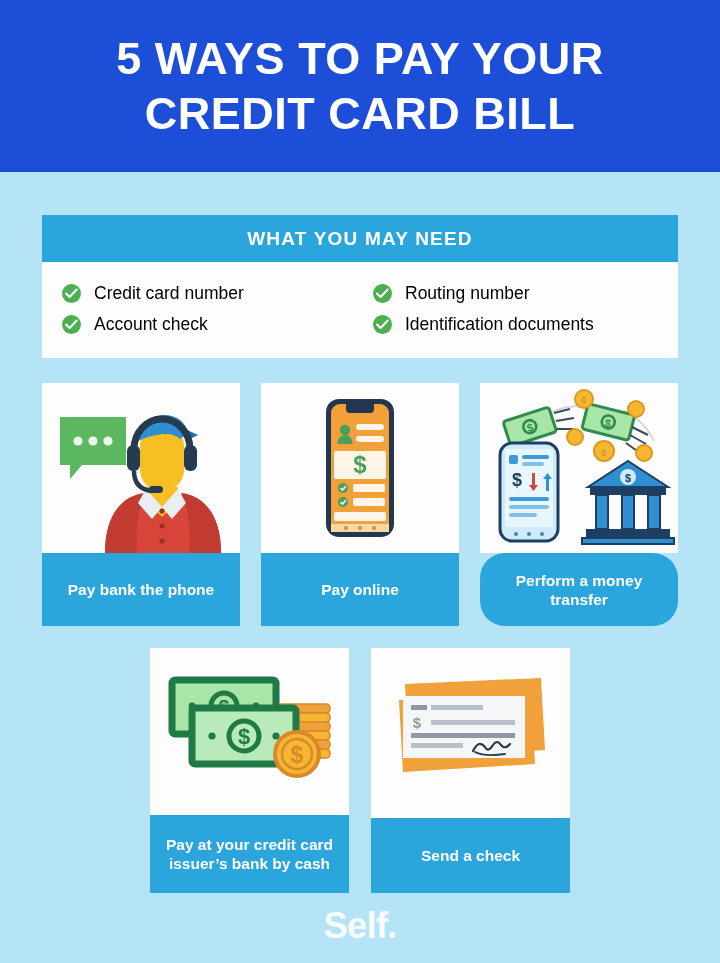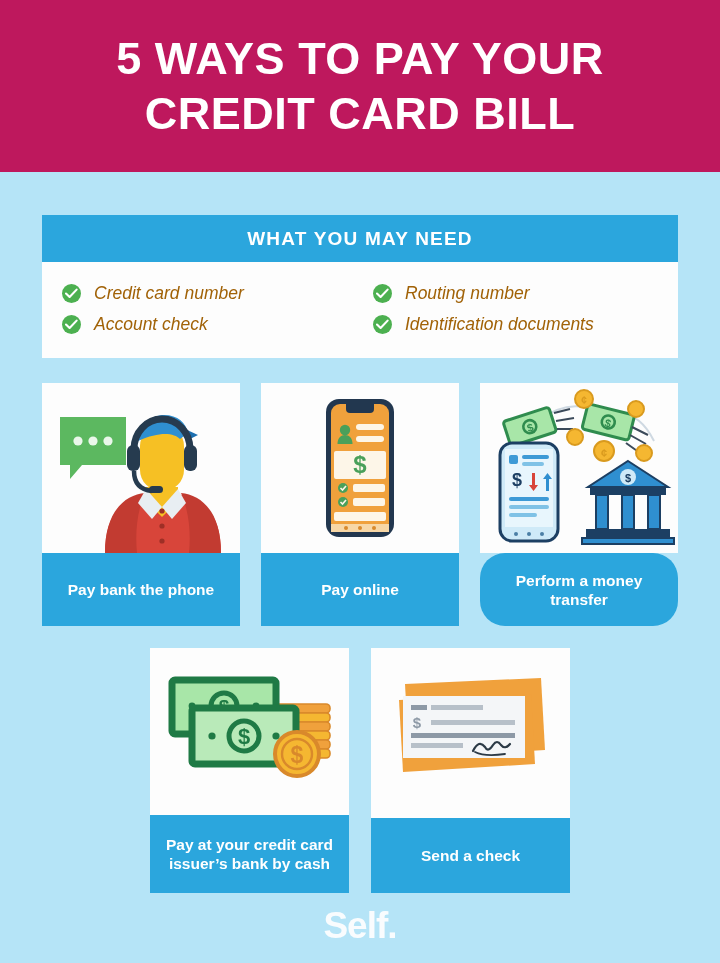--- a/index.html
+++ b/index.html
@@ -7,21 +7,21 @@
     width: 720px; height: 963px;
     font-family: "Liberation Sans", sans-serif;
     background: #b5e4f7;
     overflow: hidden;
   }
   #page { position: relative; width: 720px; height: 963px; background: #b5e4f7; }
 
   
   .header {
     position: absolute; left: 0; top: 0; width: 720px; height: 172px;
-    background: #be185d;
+    background: #1d4ed8;
     display: flex; flex-direction: column;
     align-items: center; justify-content: center;
   }
   .header-line {
     color: #ffffff; font-weight: bold; letter-spacing: 0.5px;
     font-size: 45px; line-height: 55px; text-align: center;
     white-space: nowrap;
   }
 
   
@@ -43,21 +43,21 @@
   .need-item {
     display: flex; align-items: center; gap: 13px; height: 31px;
   }
   .check-icon {
     width: 19px; height: 19px; border-radius: 50%;
     background: #4cb050; flex: 0 0 19px;
     position: relative;
   }
   .check-icon svg { position: absolute; left: 3px; top: 4px; }
   .need-label {
-    color: #a16207; font-size: 17.5px; white-space: nowrap; font-style: italic;
+    color: #000000; font-size: 17.5px; white-space: nowrap;
   }
 
   
   .card { position: absolute; display: flex; flex-direction: column; }
   .card-art {
     background: #fdfdfd; flex: 1 1 auto;
     position: relative; overflow: hidden;
   }
   .card-label {
     background: #2ba6dd; color: #ffffff;

